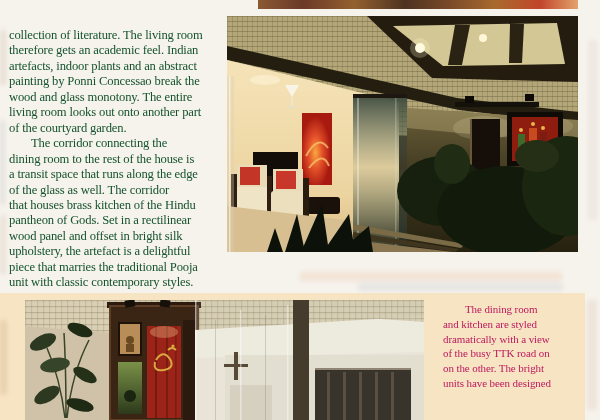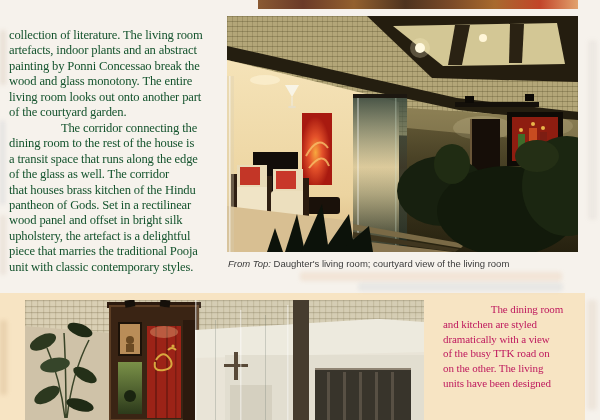--- a/index.html
+++ b/index.html
@@ -9,21 +9,21 @@
     font-family:"Liberation Serif", serif;
   }
   
   #left-col{
     position:absolute;left:9px;top:3px;width:218px;
     font-size:12.6px;line-height:15.45px;letter-spacing:-0.15px;
     color:#14532d;
     margin-top:25px;
   }
   .tline{white-space:nowrap;}
-  .para-indent .tline:first-child{text-indent:22px;text-align:center;}
+  .para-indent .tline:first-child{text-indent:22px;}
   #bottom-col{
     position:absolute;left:443px;top:302px;width:146px;
     font-size:11px;line-height:14.8px;letter-spacing:-0.1px;
     color:#be185d;
   }
   
   #caption{
     position:absolute;left:228px;top:258px;width:356px;
     font-family:"Liberation Sans", sans-serif;
     font-size:9.5px;color:#3c3c3c;white-space:nowrap;
@@ -58,20 +58,21 @@
   #g8{left:588px;top:40px;width:9px;height:180px;background:rgba(140,130,120,.08);}
 </style>
 </head>
 <body>
 
 <div id="page">
 
   <div id="left-col">
     <div>
         <div class="tline">collection of literature. The living room</div>
+        <div class="tline">therefore gets an academic feel. Indian</div>
         <div class="tline">artefacts, indoor plants and an abstract</div>
         <div class="tline">painting by Ponni Concessao break the</div>
         <div class="tline">wood and glass monotony. The entire</div>
         <div class="tline">living room looks out onto another part</div>
         <div class="tline">of the courtyard garden.</div>
       </div>
     <div class="para-indent">
         <div class="tline">The corridor connecting the</div>
         <div class="tline">dining room to the rest of the house is</div>
         <div class="tline">a transit space that runs along the edge</div>
@@ -209,23 +210,20 @@
           <polygon points="96,236 122,198 128,236"></polygon>
           <polygon points="112,236 142,210 146,236"></polygon>
           <polygon points="40,236 48,212 56,236"></polygon>
         </g>
       </g>
       <rect x="0" y="60" width="7" height="176" fill="#d9cdb2" opacity=".35"></rect>
       <rect x="2" y="60" width="1.5" height="176" fill="rgba(255,255,255,.5)"></rect>
     </svg>
   </div>
 
-  <div id="caption">
-    <span class="cap-prefix">From Top:</span><span> Daughter's living room; courtyard view of the living room</span>
-  </div>
 
   <div id="cream-band"></div>
 
   <div id="photo-bottom">
     <svg width="399" height="120" viewBox="0 0 399 120">
       <defs>
         <pattern id="weave2" width="6" height="6" patternUnits="userSpaceOnUse">
           <rect width="6" height="6" fill="#d9cfb4"></rect>
           <rect width="6" height="1.2" fill="rgba(120,105,70,.3)"></rect>
           <rect width="1.2" height="6" fill="rgba(120,105,70,.2)"></rect>
@@ -308,21 +306,21 @@
         <rect x="240" y="15" width="1" height="105" fill="rgba(120,130,120,.3)"></rect>
       </g>
     </svg>
   </div>
 
   <div id="bottom-col" class="para-indent">
       <div class="tline">The dining room</div>
       <div class="tline">and kitchen are styled</div>
       <div class="tline">dramatically with a view</div>
       <div class="tline">of the busy TTK road on</div>
-      <div class="tline">on the other. The living</div>
+      <div class="tline">on the other. The bright</div>
       <div class="tline">units have been designed</div>
     </div>
 
   <div class="ghost" id="g1"></div>
   <div class="ghost" id="g2"></div>
   <div class="ghost" id="g3"></div>
   <div class="ghost" id="g4"></div>
   <div class="ghost" id="g5"></div>
   <div class="ghost" id="g6"></div>
   <div class="ghost" id="g7"></div>

